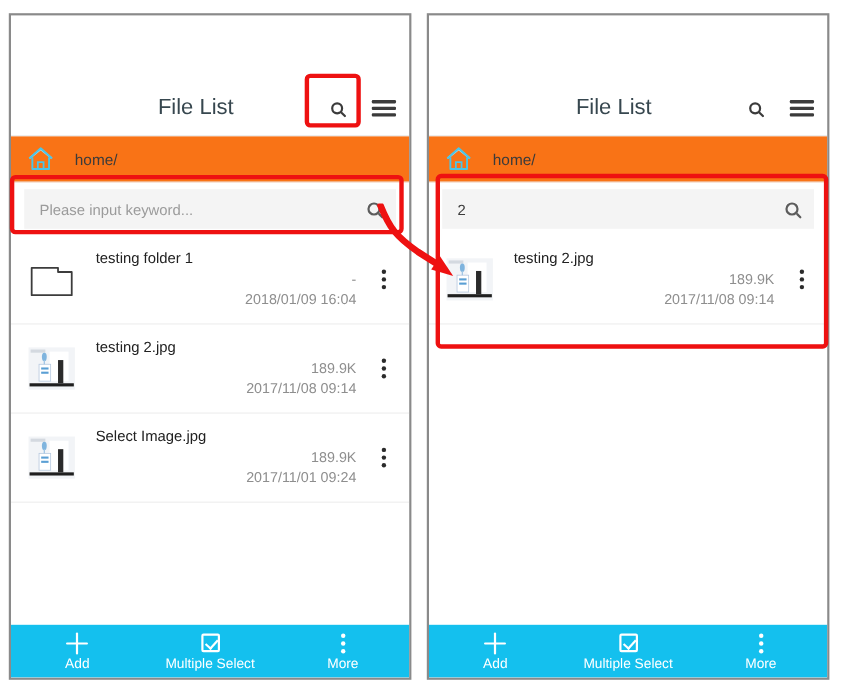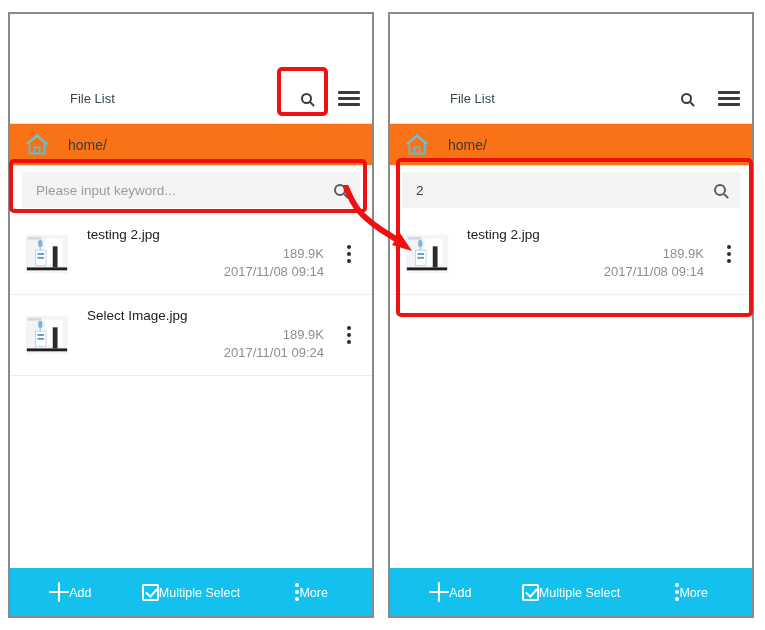--- a/index.html
+++ b/index.html
@@ -26,21 +26,22 @@
   
   .appbar {
     position: absolute; left: 0; right: 0; top: 60px;
     height: 50px;
     display: flex; align-items: center;
     border-bottom: 1px solid #e4e4e4;
     background: #fff;
   }
   .appbar-title {
     flex: 1;
-    font-size: 13px;
+    text-align: center;
+    font-size: 20px;
     color: #37474f;
     padding-left: 60px;
   }
   .appbar-actions { display: flex; align-items: center; }
   .icon-btn {
     width: 40px; height: 40px;
     display: flex; align-items: center; justify-content: center;
   }
   .icon-btn.hamb { width: 46px; }
 
@@ -138,21 +139,21 @@
 
   
   .bottombar {
     position: absolute; left: 0; right: 0; bottom: 0;
     height: 48px;
     background: #14c0ee;
     display: flex;
   }
   .bb-item {
     flex: 1;
-    display: flex; flex-direction: row;
+    display: flex; flex-direction: column;
     align-items: center; justify-content: center;
     color: #ffffff;
   }
   .bb-label { font-size: 12.5px; line-height: 14px; margin-top: 1px; }
   .bb-glyph { height: 20px; display:flex; align-items:center; justify-content:center; }
   .plus { position: relative; width: 20px; height: 20px; }
   .plus::before, .plus::after {
     content:""; position:absolute; background:#fff; border-radius:1px;
   }
   .plus::before { left: 9px; top: 0; width: 2px; height: 20px; }
@@ -222,20 +223,35 @@
 
       <div class="search-wrap">
         <div class="search-box">
           <span class="search-text">Please input keyword...</span>
           <span class="mag big grey"></span>
         </div>
       </div>
 
       <div class="filelist">
 
+        <div class="file-row">
+          <svg class="thumb" viewBox="0 0 48 48">
+            <path d="M5 13 H30 L30 17 H43 V39 H5 Z" fill="none" stroke="#3c3c3c" stroke-width="1.7" stroke-linejoin="round"></path>
+          </svg>
+          <div class="file-main">
+            <div class="file-name">testing folder 1</div>
+            <div class="file-size">-</div>
+            <div class="file-date">2018/01/09 16:04</div>
+          </div>
+          <div class="kebab">
+              <i></i>
+              <i></i>
+              <i></i>
+            </div>
+        </div>
 
         <div class="file-row">
           <svg class="thumb" viewBox="0 0 48 48">
             <rect x="2" y="4" width="44" height="40" fill="#f2f4f7"></rect>
             <rect x="4" y="6" width="14" height="3" fill="#d4d9e0"></rect>
             <rect x="22" y="8" width="18" height="28" fill="#ffffff"></rect>
             <rect x="12" y="20" width="11" height="16" fill="#ffffff" stroke="#b9cbe0" stroke-width="0.8"></rect>
             <rect x="14" y="23" width="7" height="2" fill="#5a9fd4"></rect>
             <rect x="14" y="27" width="7" height="2" fill="#5a9fd4"></rect>
             <ellipse cx="17" cy="13" rx="2.3" ry="4" fill="#7fb4de"></ellipse>

